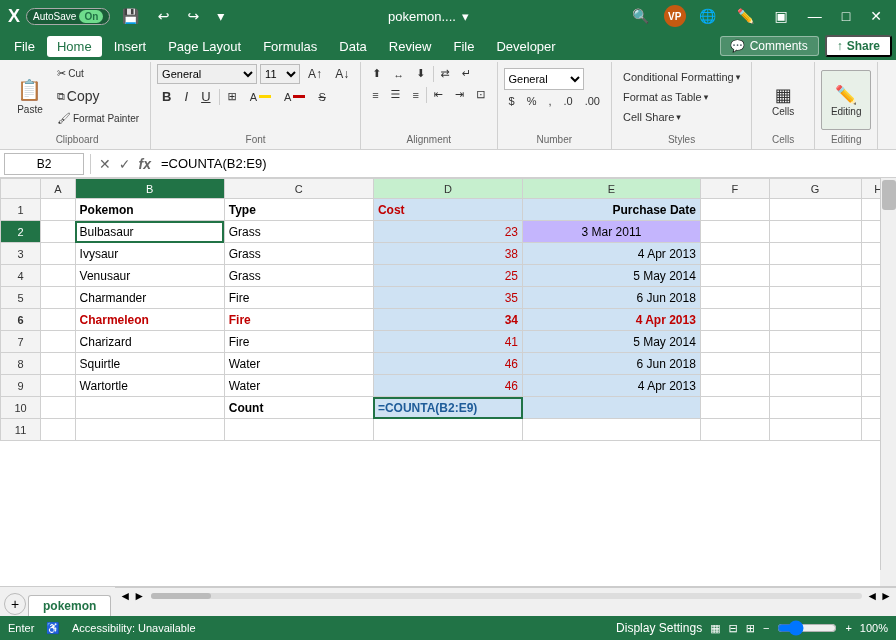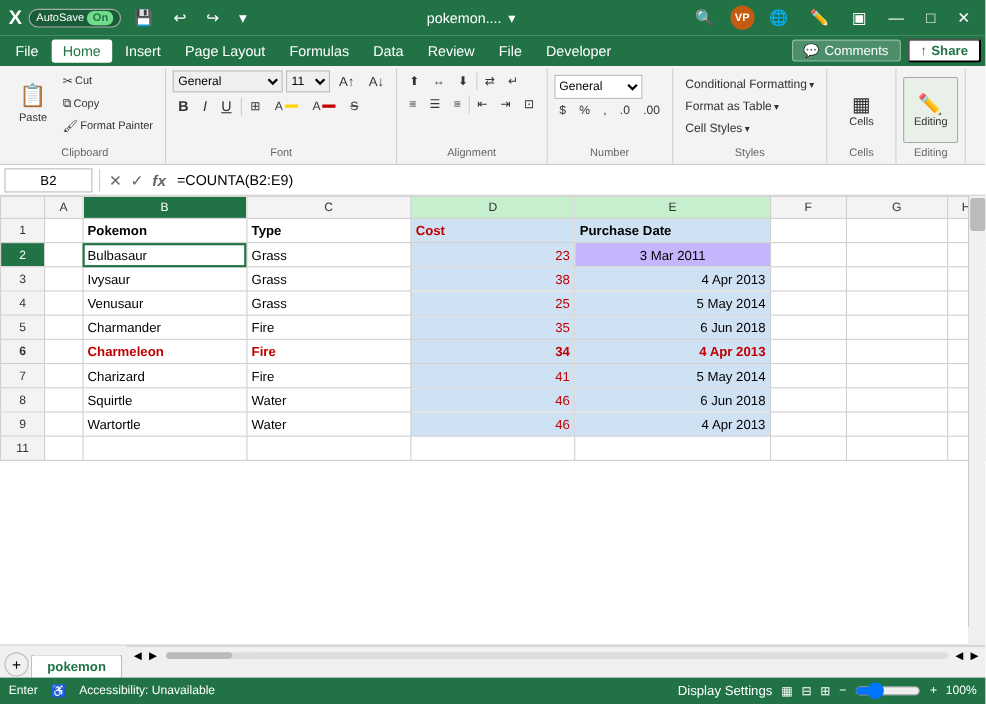--- a/index.html
+++ b/index.html
@@ -335,21 +335,21 @@
           <span style="font-size:20px;">📋</span>
           <span>Paste</span>
         </button>
         <div style="display:flex; flex-direction:column; gap:2px; justify-content:center;">
           <button class="ribbon-btn">
             <span>✂</span>
               <span style="font-size:10px;">Cut</span>
           </button>
           <button class="ribbon-btn">
             <span>⧉</span>
-              <span style="font-size:10px;">Copy</span>
+              <span style="font-size:14px;">Copy</span>
           </button>
           <button class="ribbon-btn">
             <span>🖌</span>
               <span style="font-size:10px;">Format Painter</span>
           </button>
         </div>
       </div>
       <span class="ribbon-group-label">Clipboard</span>
     </div>
 
@@ -423,21 +423,21 @@
 
     <div class="ribbon-group">
       <div style="display:flex; flex-direction:column; gap:2px; padding-top:4px;">
         <button class="ribbon-btn chevron" style="font-size:11px;">
           <span>Conditional Formatting</span>
         </button>
         <button class="ribbon-btn chevron" style="font-size:11px;">
           <span>Format as Table</span>
         </button>
         <button class="ribbon-btn chevron" style="font-size:11px;">
-          <span>Cell Styles</span>
+          <span>Cell Share</span>
         </button>
       </div>
       <span class="ribbon-group-label">Styles</span>
     </div>
 
     <div class="ribbon-group">
       <div style="padding-top:6px;">
         <button class="editing-btn">
           <span style="font-size:18px;">▦</span>
           <span>Cells</span>
@@ -507,21 +507,21 @@
           </tr>
         </thead>
         <tbody>
 
           <tr>
             <td class="row-header">1</td>
             <td class="data-cell"></td>
             <td class="data-cell" style="font-weight:bold;">Pokemon</td>
             <td class="data-cell" style="font-weight:bold;">Type</td>
             <td class="data-cell" style="font-weight:bold; color:#c00000; background:#cfe2f3;">Cost</td>
-            <td class="data-cell" style="font-weight:bold; background:#cfe2f3;">Purchase Date</td>
+            <td class="data-cell" style="font-weight:bold; background:#cfe2f3;text-align:right;">Purchase Date</td>
             <td class="data-cell"></td>
             <td class="data-cell"></td>
             <td class="data-cell"></td>
           </tr>
 
           <tr>
             <td class="row-header" style="background:#217346; color:white;">2</td>
             <td class="data-cell"></td>
             <td class="data-cell active-cell">Bulbasaur</td>
             <td class="data-cell">Grass</td>
@@ -609,20 +609,31 @@
             <td class="data-cell"></td>
             <td class="data-cell">Wartortle</td>
             <td class="data-cell">Water</td>
             <td class="data-cell" style="text-align:right; background:#cfe2f3; color:#c00000;">46</td>
             <td class="data-cell" style="text-align:right; background:#cfe2f3;">4 Apr 2013</td>
             <td class="data-cell"></td>
             <td class="data-cell"></td>
             <td class="data-cell"></td>
           </tr>
 
+          <tr>
+            <td class="row-header">10</td>
+            <td class="data-cell"></td>
+            <td class="data-cell"></td>
+            <td class="data-cell" style="font-weight:bold;">Count</td>
+            <td class="data-cell formula-cell" style="color:#1f5c99; font-weight:bold;">=COUNTA(B2:E9)</td>
+            <td class="data-cell" style="background:#cfe2f3;"></td>
+            <td class="data-cell"></td>
+            <td class="data-cell"></td>
+            <td class="data-cell"></td>
+          </tr>
 
           <tr>
             <td class="row-header">11</td>
             <td class="data-cell"></td>
             <td class="data-cell"></td>
             <td class="data-cell"></td>
             <td class="data-cell"></td>
             <td class="data-cell"></td>
             <td class="data-cell"></td>
             <td class="data-cell"></td>

